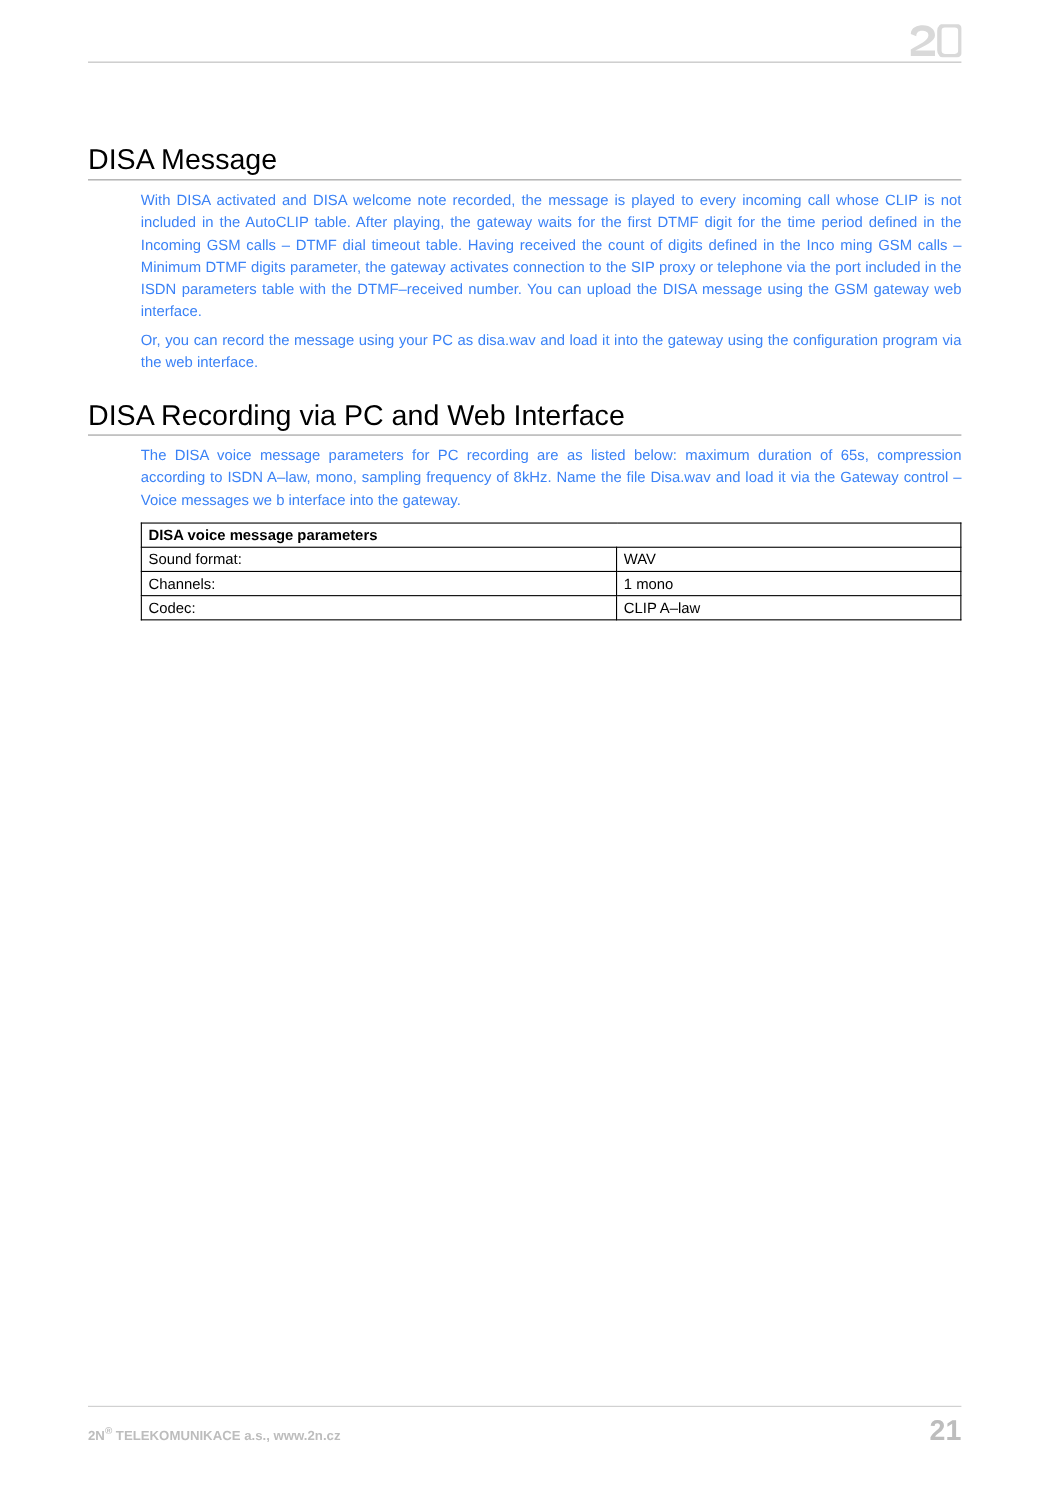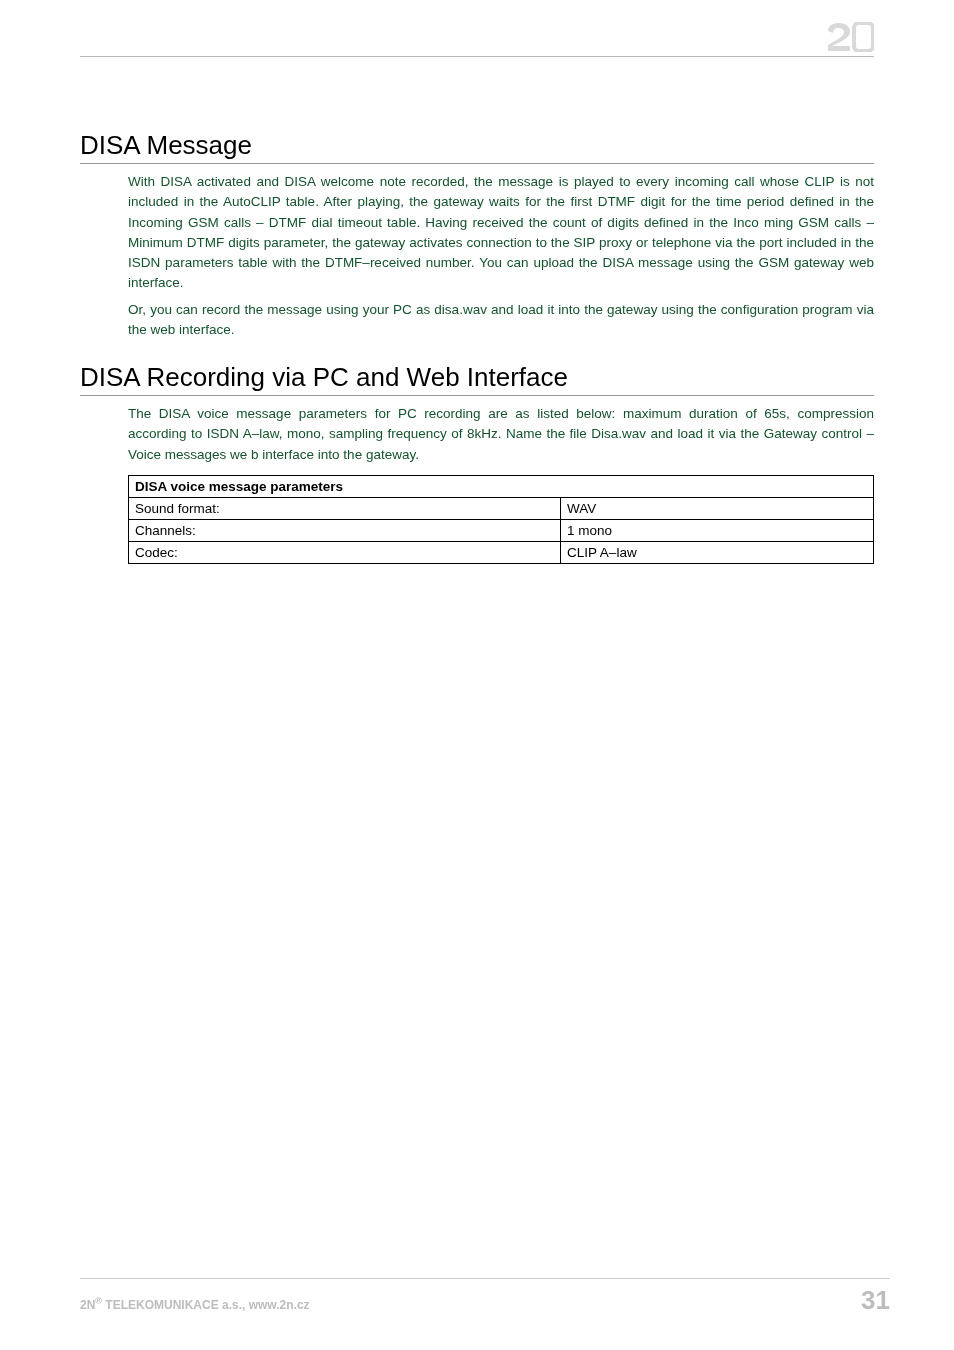--- a/index.html
+++ b/index.html
@@ -43,21 +43,21 @@
       margin-bottom: 2px;
     }
     .section-underline {
       height: 1px;
       background: #999;
       margin-bottom: 8px;
     }
     .body-text {
       font-size: 13.5px;
       line-height: 1.5;
-      color: #14532d;
+      color: #3b82f6;
       text-align: justify;
       margin-left: 48px;
       margin-bottom: 6px;
     }
     .section2 {
       margin-top: 22px;
     }
     table {
       border-collapse: collapse;
       width: calc(100% - 48px);
@@ -77,21 +77,21 @@
     .col1 {
       width: 58%;
     }
     .col2 {
       width: 42%;
     }
     .footer {
       position: absolute;
       bottom: 34px;
       left: 80px;
-      right: 64px;
+      right: 80px;
     }
     .footer-line {
       height: 1px;
       background: #ccc;
       margin-bottom: 6px;
     }
     .footer-content {
       display: flex;
       justify-content: space-between;
       align-items: baseline;
@@ -156,15 +156,15 @@
   </div>
 
 </div>
 
 <div class="footer">
   <div class="footer-line"></div>
   <div class="footer-content">
     <div class="footer-left">
       <span>2N</span><sup>®</sup><span> TELEKOMUNIKACE a.s., www.2n.cz</span>
     </div>
-    <div class="footer-right">31</div>
+    <div class="footer-right">21</div>
   </div>
 </div>
 
 </body></html>

